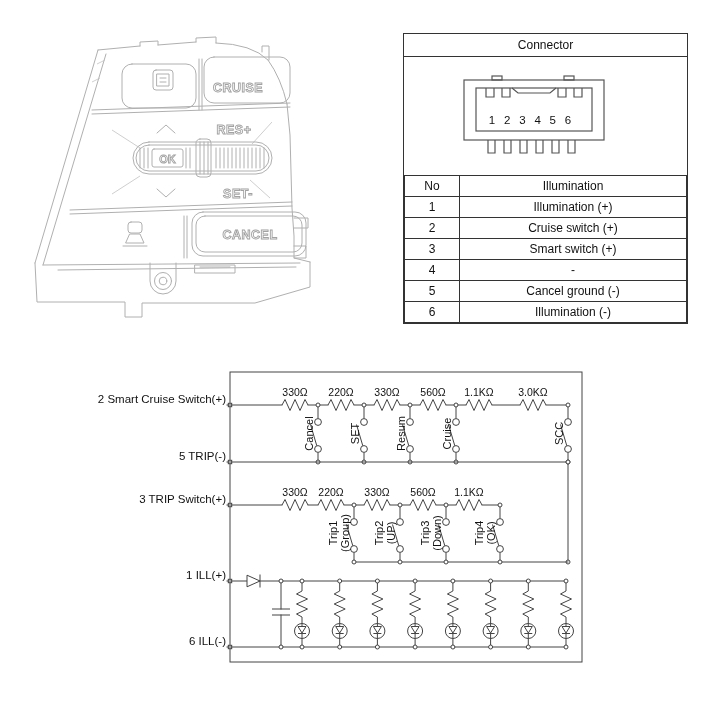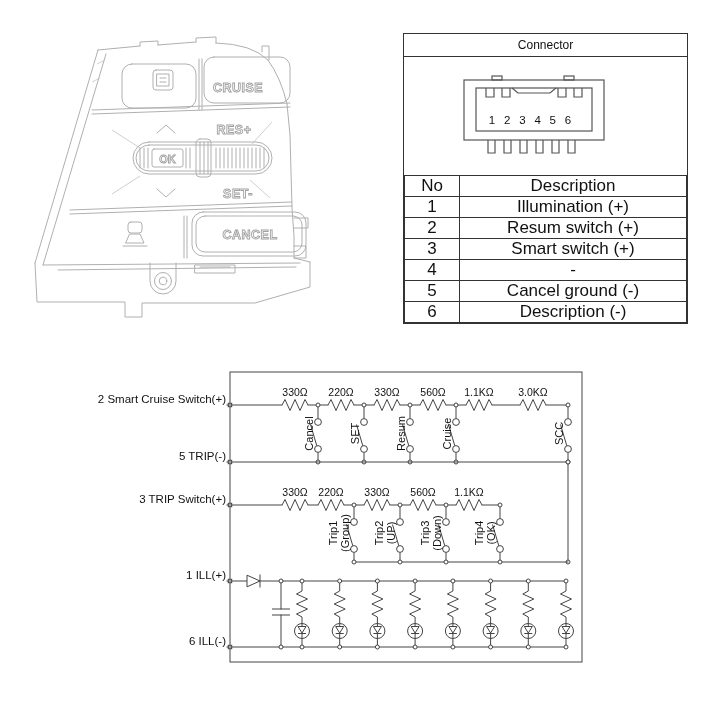--- a/index.html
+++ b/index.html
@@ -23,21 +23,21 @@
   .otl{font-family:"Liberation Sans",sans-serif;font-weight:bold;font-size:12.5px;
        fill:none;stroke:#a2a2a2;stroke-width:0.9;letter-spacing:0.5px;text-anchor:middle;}
   .otl-sm{font-size:11px;letter-spacing:0px;}
 
   
   .conn{position:absolute;left:403px;top:33px;width:283px;border:1px solid #333;background:#fff;}
   .conn-title{height:22px;line-height:22px;text-align:center;font-size:12px;border-bottom:1px solid #333;}
   .conn-draw{height:118px;border-bottom:0;}
   .conn-table{width:100%;border-collapse:collapse;table-layout:fixed;}
   .conn-table th,.conn-table td{border:1px solid #333;height:20px;padding:0;
-       font-size:17px;font-weight:normal;text-align:center;vertical-align:middle;}
+       font-size:12px;font-weight:normal;text-align:center;vertical-align:middle;}
   .conn-table .col-no{width:54px;}
   .pin-num{font-family:"Liberation Sans",sans-serif;font-size:11.5px;fill:#111;text-anchor:middle;}
   .cline{stroke:#555;stroke-width:1.2;fill:none;}
 </style>
 </head>
 <body>
 
 <div class="canvas">
 
   <svg class="art" width="701" height="701" viewBox="0 0 701 701">
@@ -253,45 +253,45 @@
           <text class="pin-num" x="133.6" y="67">4</text>
           <text class="pin-num" x="148.8" y="67">5</text>
           <text class="pin-num" x="164" y="67">6</text>
         </g>
       </svg>
     </div>
     <table class="conn-table">
       <thead>
         <tr>
           <th class="col-no">No</th>
-          <th>Description</th>
+          <th>Illumination</th>
         </tr>
       </thead>
       <tbody>
         <tr>
           <td>1</td>
           <td>Illumination (+)</td>
         </tr>
         <tr>
           <td>2</td>
-          <td>Resum switch (+)</td>
+          <td>Cruise switch (+)</td>
         </tr>
         <tr>
           <td>3</td>
           <td>Smart switch (+)</td>
         </tr>
         <tr>
           <td>4</td>
           <td>-</td>
         </tr>
         <tr>
           <td>5</td>
           <td>Cancel ground (-)</td>
         </tr>
         <tr>
           <td>6</td>
-          <td>Description (-)</td>
+          <td>Illumination (-)</td>
         </tr>
       </tbody>
     </table>
   </div>
 
 </div>
 
 </body></html>

